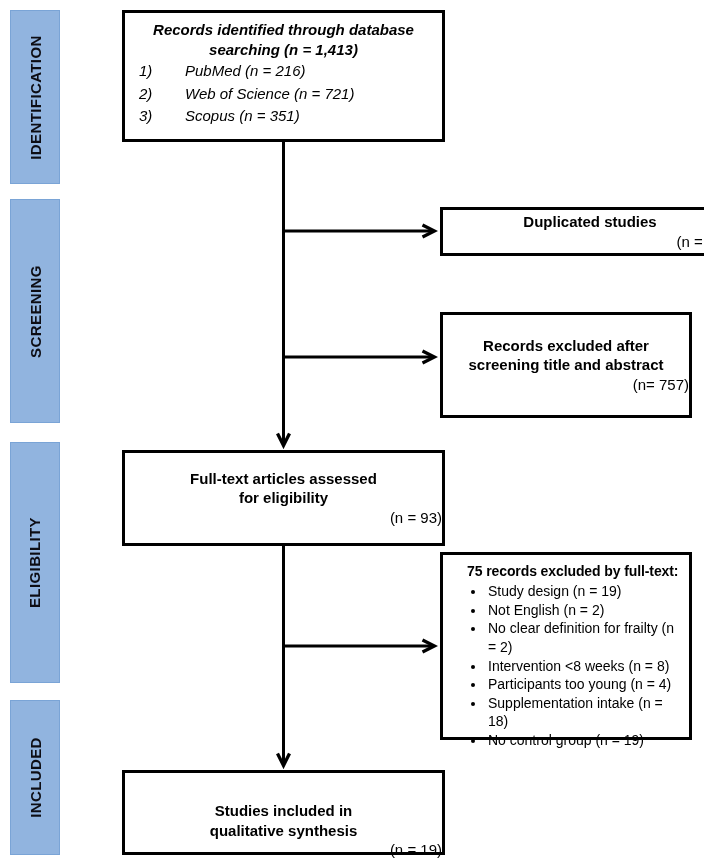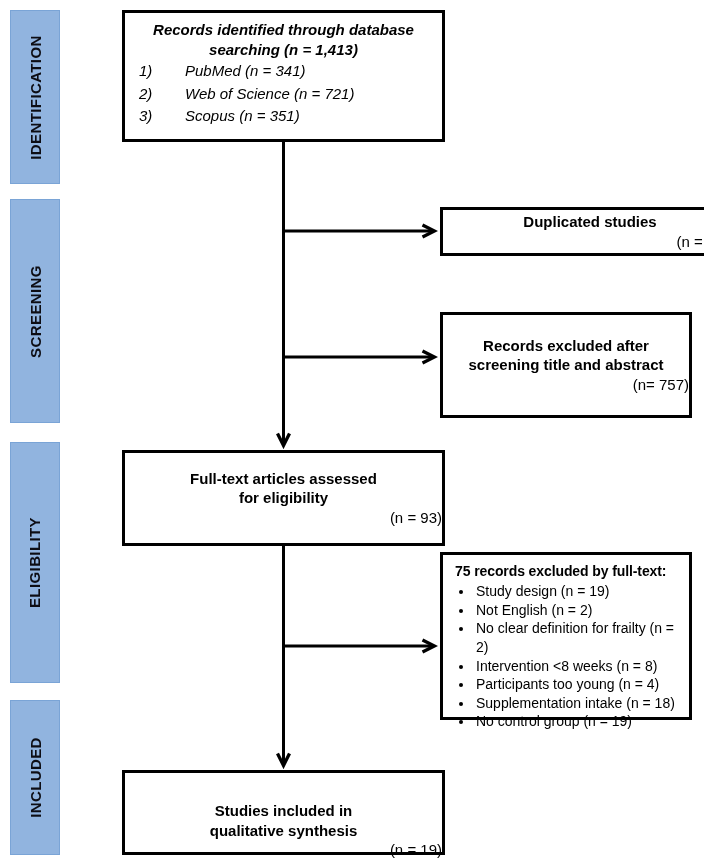--- a/index.html
+++ b/index.html
@@ -52,21 +52,21 @@
   .src-row .num{width:46px;flex:0 0 46px;}
 
   .box-duplicated{left:440px;top:207px;width:300px;height:49px;}
   .box-screen-excluded{left:440px;top:312px;width:252px;height:106px;}
   .box-screen-excluded .title{max-width:206px;}
   .box-fulltext{left:122px;top:450px;width:323px;height:96px;}
   .box-fulltext .title{max-width:206px;}
   .box-included{left:122px;top:770px;width:323px;height:85px;}
   .box-included .title{max-width:172px;margin-top:36px;}
 
-  .box-ft-excluded{left:440px;top:552px;width:252px;height:168px;padding:7px 4px 0 12px;font-size:14px;}
+  .box-ft-excluded{left:440px;top:552px;width:252px;height:188px;padding:7px 4px 0 24px;font-size:14px;}
   .box-ft-excluded .title{text-align:left;margin:0;max-width:none;font-size:14px;letter-spacing:-0.1px;}
   .reasons{margin:2px 0 0 0;padding:0 0 0 19px;list-style:disc outside;}
   .reasons li{padding-left:2px;line-height:1.33;}
 
   
   .connectors{position:absolute;left:0;top:0;pointer-events:none;}
 </style>
 </head>
 <body>
 
@@ -96,21 +96,21 @@
     <line x1="283.5" y1="357" x2="433" y2="357" stroke="#000" stroke-width="3" marker-end="url(#arrow)"></line>
     <line x1="283.5" y1="530" x2="283.5" y2="764" stroke="#000" stroke-width="3" marker-end="url(#arrow)"></line>
     <line x1="283.5" y1="646" x2="433" y2="646" stroke="#000" stroke-width="3" marker-end="url(#arrow)"></line>
   </svg>
 
   <div class="fbox box-identified">
     <div class="title">Records identified through database searching (n = 1,413)</div>
     <div class="src-list">
       <div class="src-row">
         <span class="num">1)</span>
-        <span>PubMed (n = 341)</span>
+        <span>PubMed (n = 216)</span>
       </div>
       <div class="src-row">
         <span class="num">2)</span>
         <span>Web of Science (n = 721)</span>
       </div>
       <div class="src-row">
         <span class="num">3)</span>
         <span>Scopus (n = 351)</span>
       </div>
     </div>

